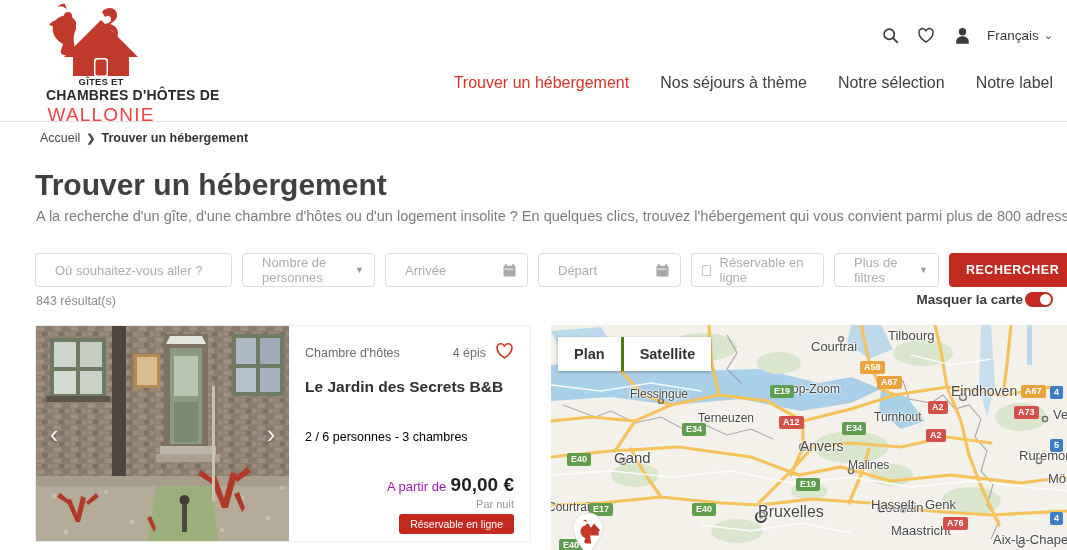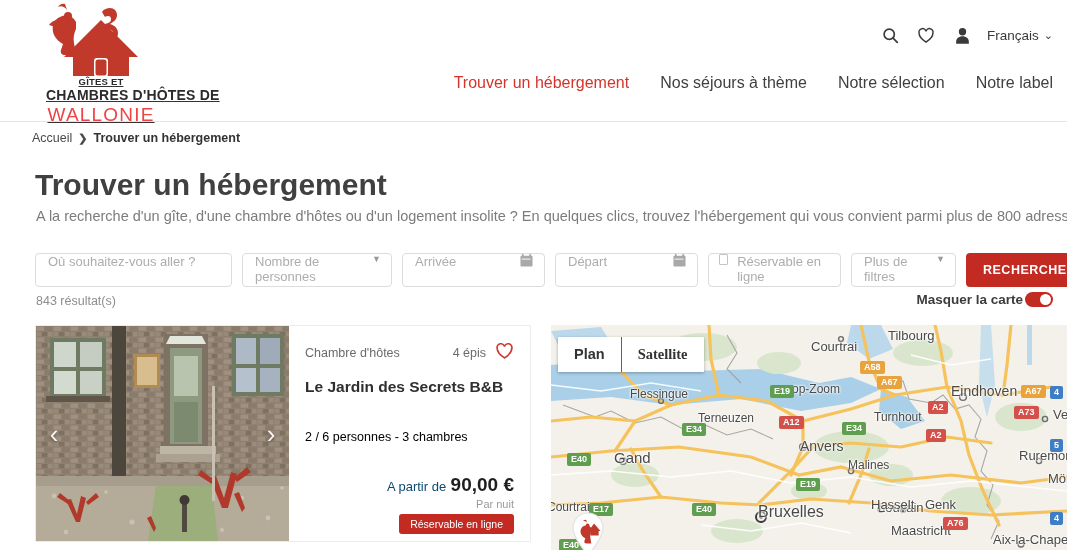--- a/index.html
+++ b/index.html
@@ -7,53 +7,53 @@
     width: 1067px; height: 550px;
     overflow: hidden;
     background: #ffffff;
     font-family: "Liberation Sans", sans-serif;
     color: #333;
   }
   .page { position: relative; width: 1067px; height: 550px; }
 
   
   .header { position: relative; height: 122px; border-bottom: 1px solid #e4e4e4; }
-  .logo { position: absolute; left: 46px; top: 2px; width: 110px; height: 112px; text-decoration: underline; }
+  .logo { position: absolute; left: 46px; top: 2px; width: 110px; height: 112px; }
   .logo svg { display: block; }
   .logo-text { text-align: center; margin-top: -2px; }
   .logo-l1 { font-size: 9.5px; font-weight: bold; color: #2b2b2b; letter-spacing: .2px; }
   .logo-l2 { font-size: 14px; font-weight: bold; color: #2b2b2b; letter-spacing: .2px; white-space: nowrap; }
   .logo-l3 { font-size: 19px; color: #ef4444; letter-spacing: 1.2px; margin-top: 1px; }
 
   .util { position: absolute; right: 14px; top: 24px; display: flex; align-items: center; gap: 14px; }
   .util .ic { width: 22px; height: 22px; display: flex; align-items: center; justify-content: center; color: #3a3a3a; }
   .lang { display: flex; align-items: center; gap: 5px; font-size: 13.5px; color: #3a3a3a; }
   .caret { font-size: 11px; }
 
   .mainnav { position: absolute; right: 14px; top: 74px; display: flex; align-items: center; gap: 31px; }
   .mainnav a { font-size: 16px; color: #3f3f3f; text-decoration: none; white-space: nowrap; }
   .mainnav a.active { color: #d4342a; }
 
   
-  .crumb { position: absolute; left: 32px; top: 131px; font-size: 12.5px; color: #4a4a4a; display: flex; align-items: flex-end; gap: 6px; }
+  .crumb { position: absolute; left: 40px; top: 131px; font-size: 12.5px; color: #4a4a4a; display: flex; align-items: flex-end; gap: 6px; }
   .crumb .sep { font-weight: bold; font-size: 11px; }
   .crumb .cur { font-weight: bold; color: #333; }
 
   
   .h1 { position: absolute; left: 35px; top: 168px; font-size: 30px; font-weight: bold; color: #404040; }
   .lead { position: absolute; left: 36px; top: 208px; font-size: 14.5px; color: #7c7c7c; white-space: nowrap; }
 
   
   .filters { position: absolute; left: 35px; top: 253px; display: flex; align-items: center; gap: 10px; }
   .fld {
     height: 34px; border: 1px solid #dcdcdc; border-radius: 4px; background: #fff;
-    display: flex; padding: 0 12px; font-size: 13px; color: #adadad;
+    display: flex; align-items: center; padding: 0 19px; font-size: 13px; color: #adadad;
   }
   .fld.where { width: 197px; }
-  .fld.people { width: 150px; justify-content: space-between; padding-right: 10px; }
+  .fld.people { width: 133px; justify-content: space-between; padding-right: 10px; }
   .fld.date { width: 143px; justify-content: space-between; padding-right: 11px; }
   .fld.book { width: 133px; padding-left: 10px; gap: 9px; }
   .fld.more { width: 105px; justify-content: space-between; padding-right: 10px; }
   .dd { color: #9a9a9a; font-size: 9px; }
   .cal { width: 13px; height: 13px; color: #a9a9a9; }
   .cbx { width: 11px; height: 11px; border: 1px solid #c4c4c4; border-radius: 1px; }
   .btn-search {
     height: 34px; padding: 0 17px; background: #c22a22; color: #fff; border: none; border-radius: 4px;
     font-size: 12.5px; font-weight: bold; letter-spacing: .5px; cursor: pointer;
   }
@@ -80,34 +80,34 @@
   .photo .arr.r { right: 6px; }
   .info { flex: 1; padding: 16px 16px 0 16px; position: relative; }
   .row1 { display: flex; align-items: center; justify-content: space-between; }
   .ctype { font-size: 12.5px; color: #6b6b6b; }
   .right1 { display: flex; align-items: center; gap: 9px; }
   .epis { font-size: 12.5px; color: #6b6b6b; }
   .cname { margin-top: 14px; font-size: 15.5px; font-weight: bold; color: #2f2f2f; }
   .cloc { margin-top: 3px; font-size: 13px; color: #6b6b6b; }
   .ccap { margin-top: 34px; font-size: 12.5px; color: #000000; }
   .price { position: absolute; right: 16px; top: 148px; text-align: right; }
-  .price .from { font-size: 13px; color: #0c4a6e; }
+  .price .from { font-size: 13px; color: #a21caf; }
   .price .amt { font-size: 19px; font-weight: bold; color: #1f1f1f; }
   .price .per { font-size: 11px; color: #9b9b9b; margin-top: 2px; }
   .badge {
     position: absolute; right: 16px; top: 188px;
     background: #c22a22; color: #fff; font-size: 10.5px; border-radius: 3px; padding: 4px 11px;
   }
 
   
   .map { position: absolute; left: 551px; top: 325px; width: 516px; height: 225px; overflow: hidden; background: #f2efe9; }
   .map svg { display: block; }
   .maptypes { position: absolute; left: 7px; top: 12px; display: flex; box-shadow: 0 1px 3px rgba(0,0,0,.3); }
   .maptypes div { background: #fff; font-size: 14.5px; font-weight: bold; color: #333; padding: 9px 16px; cursor: pointer; }
-  .maptypes .sat { border-left: 1px solid #4d7c0f; font-family: Liberation Serif, serif; }
+  .maptypes .sat { border-left: 3px solid #4d7c0f; }
   .pin { position: absolute; left: 20px; top: 187px; }
 </style>
 </head>
 <body>
 
 <div class="page">
 
   <div class="header">
 
     <div class="logo">

